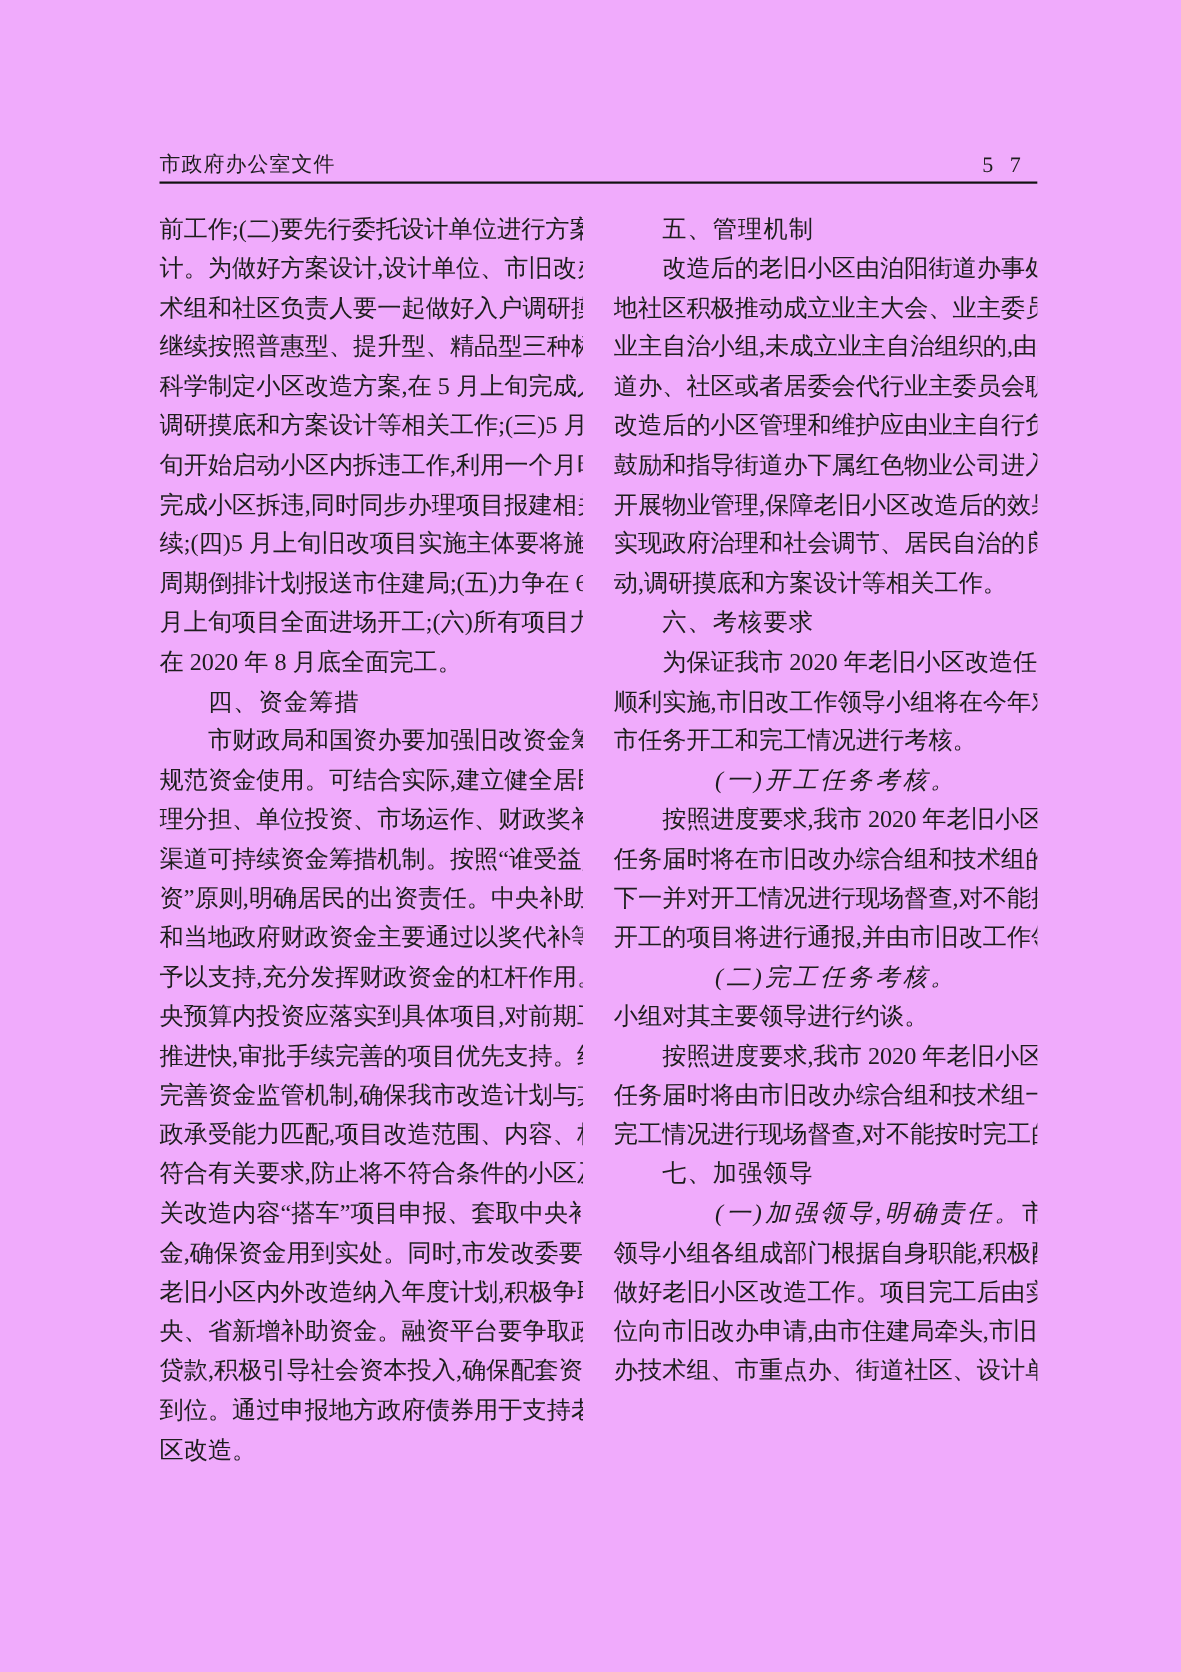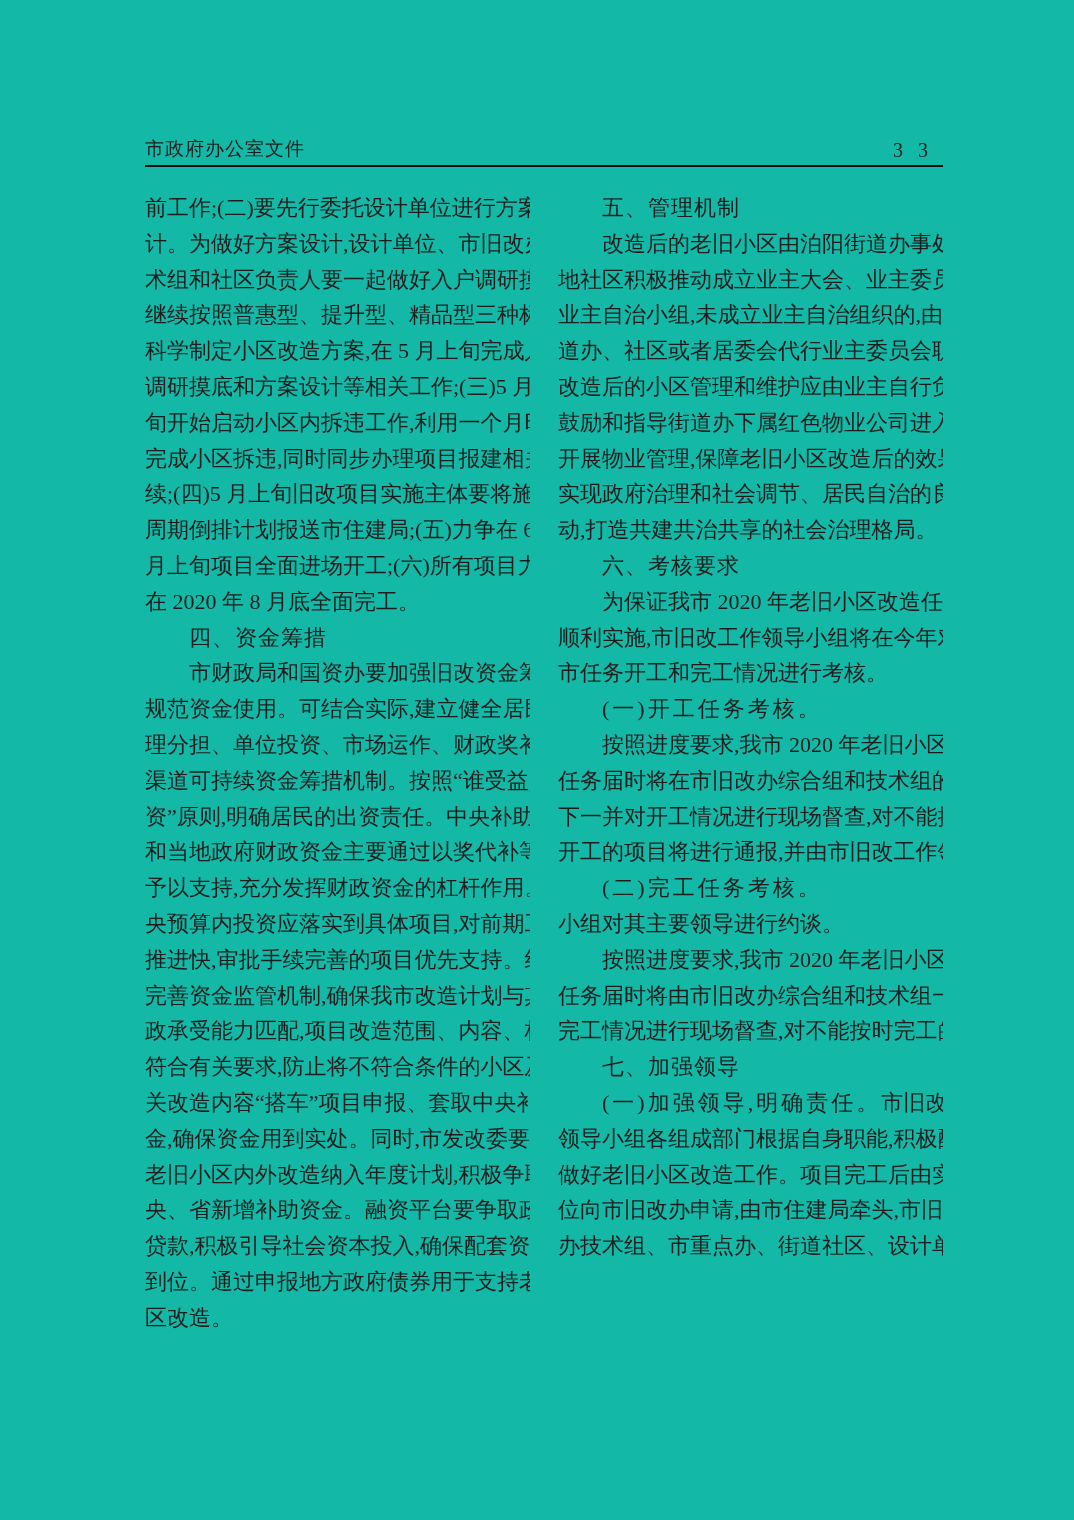--- a/index.html
+++ b/index.html
@@ -11,21 +11,21 @@
     width: 1074px;
     height: 1520px;
     position: relative;
     font-family: "Liberation Serif", "DejaVu Serif", serif;
     color: #1d1d1d;
     overflow: hidden;
   }
   .page {
     position: absolute;
     inset: 0;
-    background: #14b8a6;
+    background: #f0abfc;
   }
   .page-header {
     position: absolute;
     left: 145px;
     top: 136px;
     width: 798px;
     display: flex;
     justify-content: space-between;
     align-items: flex-end;
     border-bottom: 2px solid #111;
@@ -65,30 +65,32 @@
   .line.fill { text-align-last: justify; }
   .line.nofill { text-align-last: left; white-space: normal; }
   .line.indent { padding-left: 44px; }
   .line .body { font-family: "Liberation Serif", "DejaVu Serif", serif; }
   .line .heading {
     font-family: "Liberation Sans", "DejaVu Sans", sans-serif;
     font-weight: normal;
     letter-spacing: 1px;
   }
   .line .kai {
+    font-style: italic;
     letter-spacing: 3px;
+    margin-left: 48px;
   }
 </style>
 </head>
 <body>
 
 <div class="page">
   <div class="page-header">
     <span class="header-title">市政府办公室文件</span>
-    <span class="page-number">3 3</span>
+    <span class="page-number">5 7</span>
   </div>
   <div class="columns">
     <div class="col" id="col-left">
         <div class="line fill"><span class="body">前工作;(二)要先行委托设计单位进行方案设</span></div>
         <div class="line fill"><span class="body">计。为做好方案设计,设计单位、市旧改办技</span></div>
         <div class="line fill"><span class="body">术组和社区负责人要一起做好入户调研摸底,</span></div>
         <div class="line fill"><span class="body">继续按照普惠型、提升型、精品型三种标准,</span></div>
         <div class="line fill"><span class="body">科学制定小区改造方案,在 5 月上旬完成入户</span></div>
         <div class="line fill"><span class="body">调研摸底和方案设计等相关工作;(三)5 月上</span></div>
         <div class="line fill"><span class="body">旬开始启动小区内拆违工作,利用一个月时间</span></div>
@@ -121,21 +123,21 @@
     <div class="col" id="col-right">
         <div class="line nofill indent"><span class="heading">五、管理机制</span></div>
         <div class="line fill indent"><span class="body">改造后的老旧小区由泊阳街道办事处或属</span></div>
         <div class="line fill"><span class="body">地社区积极推动成立业主大会、业主委员会或</span></div>
         <div class="line fill"><span class="body">业主自治小组,未成立业主自治组织的,由街</span></div>
         <div class="line fill"><span class="body">道办、社区或者居委会代行业主委员会职责。</span></div>
         <div class="line fill"><span class="body">改造后的小区管理和维护应由业主自行负责,</span></div>
         <div class="line fill"><span class="body">鼓励和指导街道办下属红色物业公司进入小区</span></div>
         <div class="line fill"><span class="body">开展物业管理,保障老旧小区改造后的效果,</span></div>
         <div class="line fill"><span class="body">实现政府治理和社会调节、居民自治的良性互</span></div>
-        <div class="line nofill"><span class="body">动,打造共建共治共享的社会治理格局。</span></div>
+        <div class="line nofill"><span class="body">动,调研摸底和方案设计等相关工作。</span></div>
         <div class="line nofill indent"><span class="heading">六、考核要求</span></div>
         <div class="line fill indent"><span class="body">为保证我市 2020 年老旧小区改造任务的</span></div>
         <div class="line fill"><span class="body">顺利实施,市旧改工作领导小组将在今年对全</span></div>
         <div class="line nofill"><span class="body">市任务开工和完工情况进行考核。</span></div>
         <div class="line nofill indent"><span class="kai">(一)开工任务考核。</span></div>
         <div class="line fill indent"><span class="body">按照进度要求,我市 2020 年老旧小区改造</span></div>
         <div class="line fill"><span class="body">任务届时将在市旧改办综合组和技术组的指导</span></div>
         <div class="line fill"><span class="body">下一并对开工情况进行现场督查,对不能按时</span></div>
         <div class="line fill"><span class="body">开工的项目将进行通报,并由市旧改工作领导</span></div>
         <div class="line nofill indent"><span class="kai">(二)完工任务考核。</span></div>

